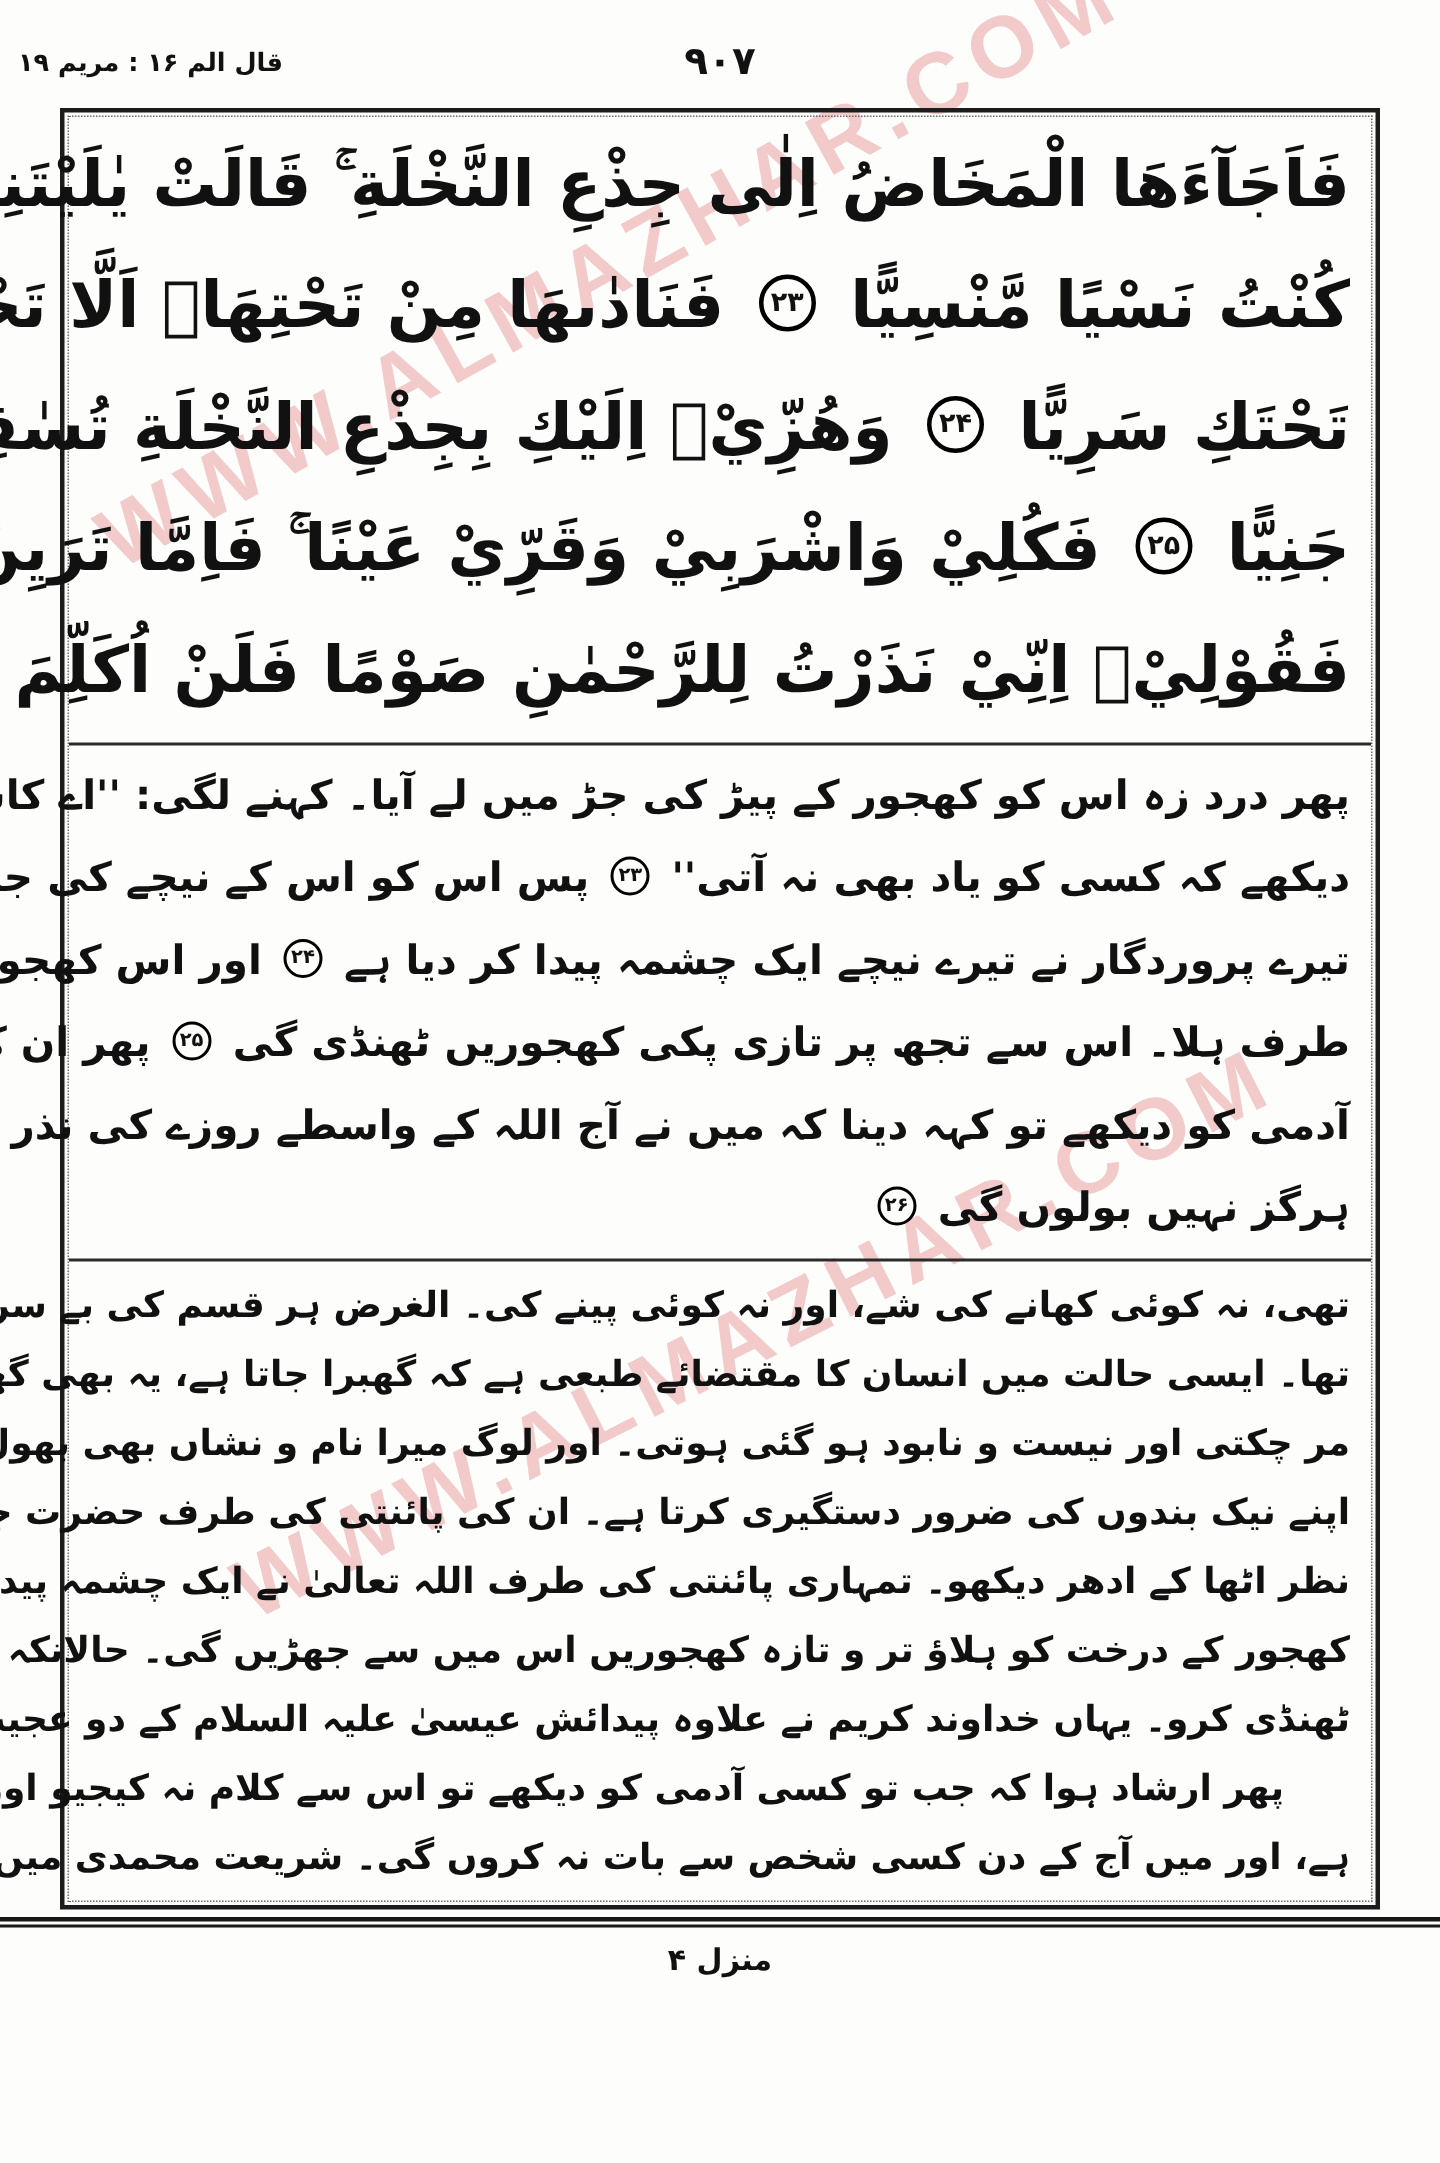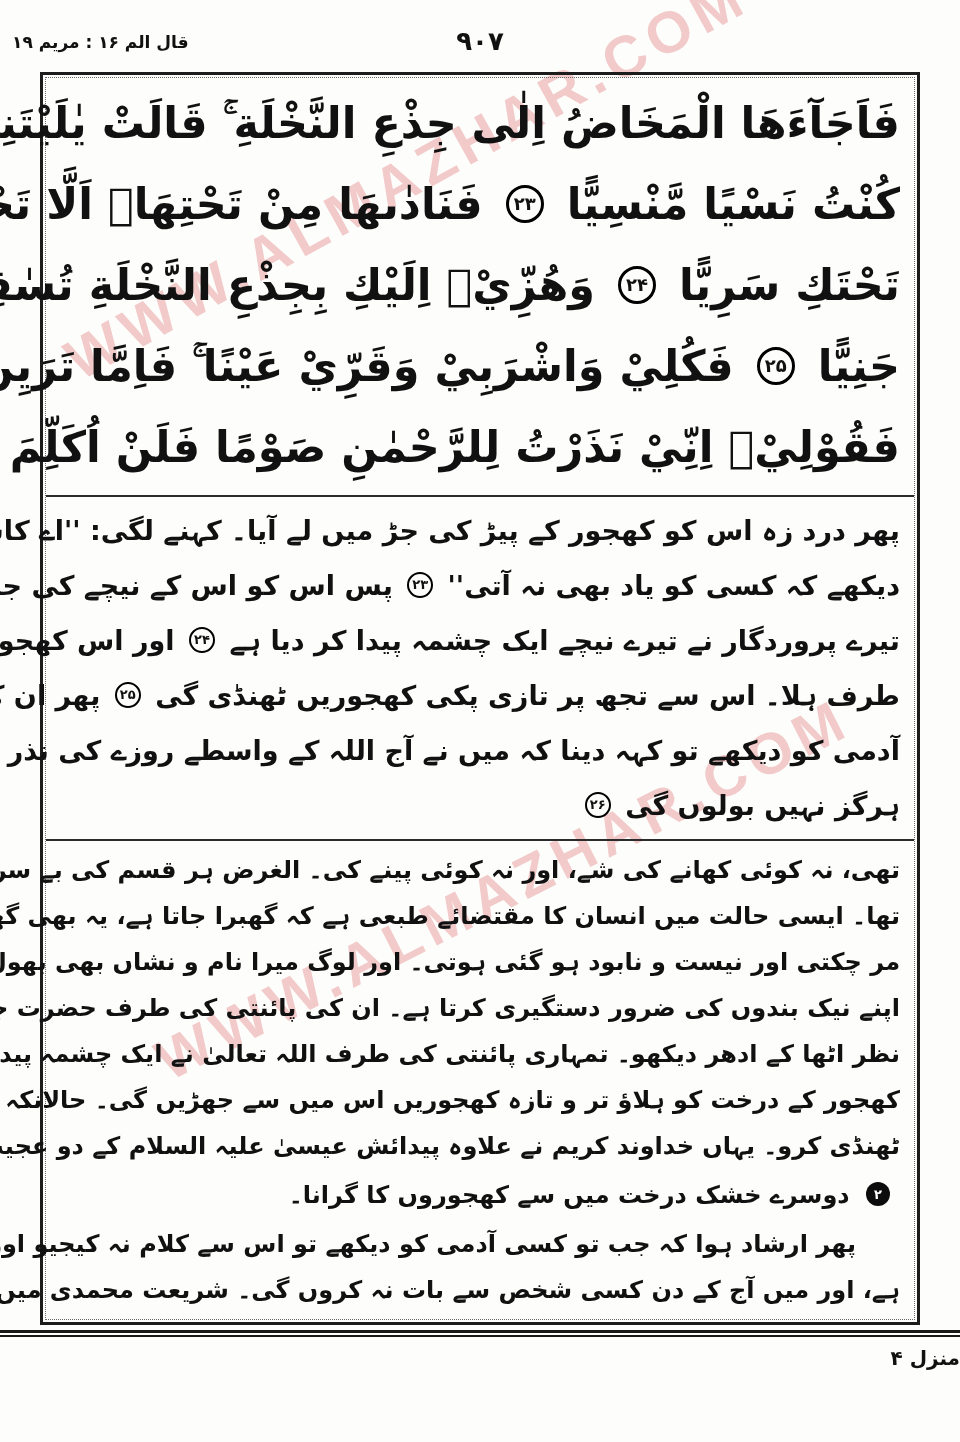--- a/index.html
+++ b/index.html
@@ -98,21 +98,21 @@
   }
   .c-line.indent { padding-right:44px; }
   
   .footer-rule {
     margin-top:5px; width:960px;
     border-top:3px solid #191919;
     border-bottom:2px solid #191919;
     height:7px;
   }
   .footer-manzil {
-    text-align:right; font-size:20px; font-weight:bold; margin-top:9px;
+    text-align:center; font-size:20px; font-weight:bold; margin-top:9px;
   }
 </style>
 </head>
 <body>
 
 <div class="watermark wm1">WWW.ALMAZHAR.COM</div>
 <div class="watermark wm2">WWW.ALMAZHAR.COM</div>
 
 <div class="page-header">
   <div class="hdr-left">قال الم ۱۶ : مریم ۱۹</div>
@@ -185,24 +185,20 @@
 
     <div class="section">
       <div class="c-line">تھی، نہ کوئی کھانے کی شے، اور نہ کوئی پینے کی۔ الغرض ہر قسم کی بے سروسامانی تھی۔ ادھر بدنامی کا خیال سب سے زیادہ غالب</div>
       <div class="c-line">تھا۔ ایسی حالت میں انسان کا مقتضائے طبعی ہے کہ گھبرا جاتا ہے، یہ بھی گھبرا گئیں اور کہنے لگیں کہ کاش میں اس دن سے پہلے ہی</div>
       <div class="c-line">مر چکتی اور نیست و نابود ہو گئی ہوتی۔ اور لوگ میرا نام و نشاں بھی بھول گئے ہوتے۔ اللہ تعالیٰ کا یہ قاعدہ ہے کہ ایسے وقتوں میں</div>
       <div class="c-line">اپنے نیک بندوں کی ضرور دستگیری کرتا ہے۔ ان کی پائنتی کی طرف حضرت جبریل علیہ السلام نے آواز دی کہ مریم غم نہ کھا، ذرا</div>
       <div class="c-line">نظر اٹھا کے ادھر دیکھو۔ تمہاری پائنتی کی طرف اللہ تعالیٰ نے ایک چشمہ پیدا کر دیا ہے، جس قدر پانی درکار ہو لے لو، اور اس</div>
       <div class="c-line">کھجور کے درخت کو ہلاؤ تر و تازہ کھجوریں اس میں سے جھڑیں گی۔ حالانکہ وہ درخت خشک تھا۔ پس کھاؤ پیو اور اپنی آنکھیں</div>
       <div class="c-line short">ٹھنڈی کرو۔ یہاں خداوند کریم نے علاوہ پیدائش عیسیٰ علیہ السلام کے دو عجیب قدرتیں اور بھی دکھائیں:</div>
 
-      <div class="bullet-line">
-        <span class="bnum">۲</span>
-        <span>دوسرے خشک درخت میں سے کھجوروں کا گرانا۔</span>
-      </div>
 
       <div class="c-line indent">پھر ارشاد ہوا کہ جب تو کسی آدمی کو دیکھے تو اس سے کلام نہ کیجیو اور اسے اشارہ سے کہہ دیجیو کہ میں نے رحمن کے لئے روزہ مانا</div>
       <div class="c-line">ہے، اور میں آج کے دن کسی شخص سے بات نہ کروں گی۔ شریعت محمدی میں کھانے پینے کا روزہ ہوتا ہے، چپ کا روزہ منسوخ ہو گیا۔</div>
     </div>
 
   </div>
 </div>
 
 <div class="footer-rule"></div>
 <div class="footer-manzil">منزل ۴</div>

